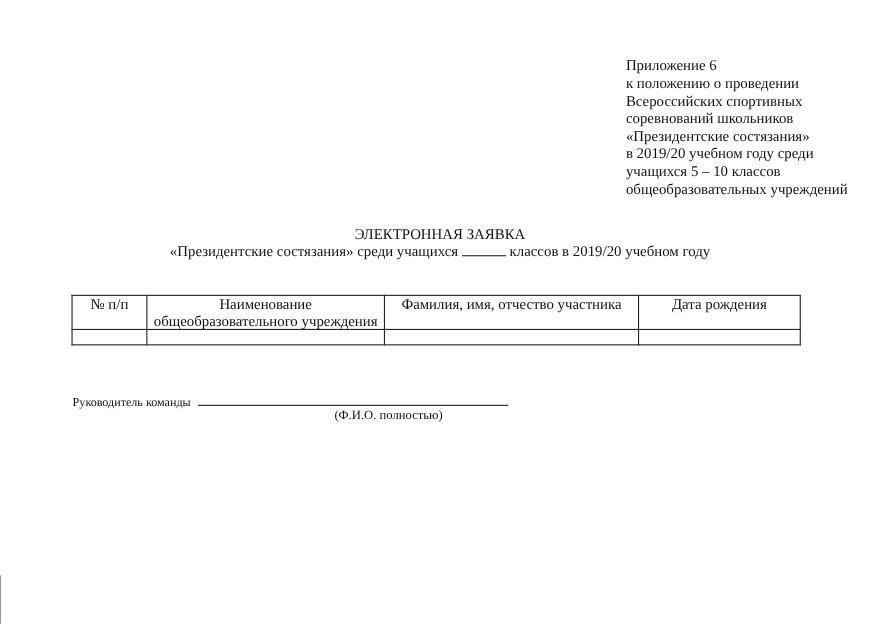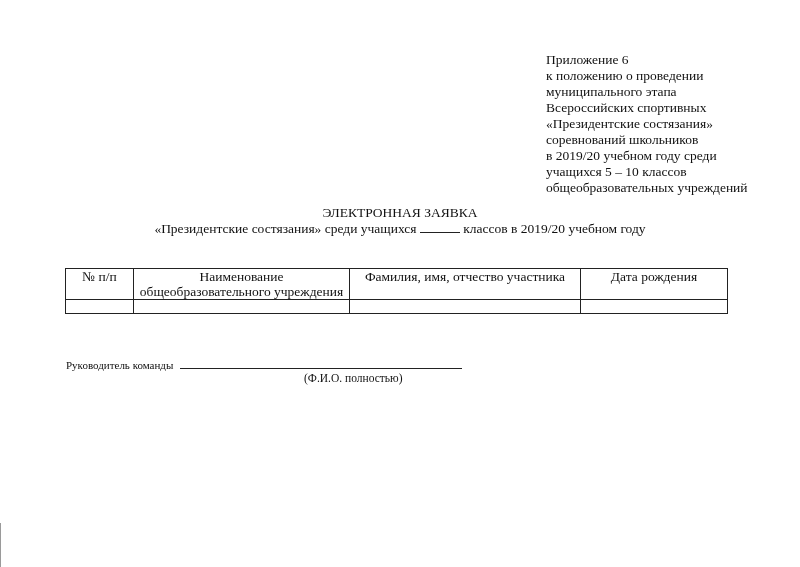--- a/index.html
+++ b/index.html
@@ -2,21 +2,21 @@
 <html><head>
 <meta charset="utf-8">
 <style>
   html, body { margin: 0; padding: 0; background: #ffffff; }
   body {
     width: 800px; height: 567px; position: relative; overflow: hidden;
     font-family: "Liberation Serif", "DejaVu Serif", serif;
     color: #111;
   }
   .appendix {
-    position: absolute; left: 546px; top: 52px;
+    position: absolute; left: 569px; top: 52px;
     font-size: 13.5px; line-height: 16px;
   }
   .appendix div { white-space: nowrap; }
   .title-block {
     position: absolute; left: 0; top: 205px; width: 800px;
     text-align: center; font-size: 13.5px; line-height: 16px;
   }
   .title-block .t1 { padding-left: 0; }
   .title-block .line { white-space: nowrap; }
   .blank { display: inline-block; width: 40px; border-bottom: 1px solid #222; height: 11px; vertical-align: baseline; }
@@ -40,24 +40,23 @@
   .leader .sigline { display: inline-block; width: 282px; border-bottom: 1px solid #222; height: 12px; vertical-align: baseline; margin-left: 4px; }
   .fio-note { position: absolute; left: 304px; top: 372px; font-size: 11.5px; line-height: 13px; }
   .edge-mark { position: absolute; left: 0; top: 523px; width: 1px; height: 44px; background: #9a9a9a; }
 </style>
 </head>
 <body>
 
 <div class="appendix">
   <div>Приложение 6</div>
   <div>к положению о проведении</div>
-  <div>муниципального этапа</div>
   <div>Всероссийских спортивных</div>
+  <div>соревнований школьников</div>
   <div>«Президентские состязания»</div>
-  <div>соревнований школьников</div>
   <div>в 2019/20 учебном году среди</div>
   <div>учащихся 5 – 10 классов</div>
   <div>общеобразовательных учреждений</div>
 </div>
 
 <div class="title-block">
   <div class="line t1">ЭЛЕКТРОННАЯ ЗАЯВКА</div>
   <div class="line">
     <span>«Президентские состязания» среди учащихся</span>
     <span class="blank"></span>

